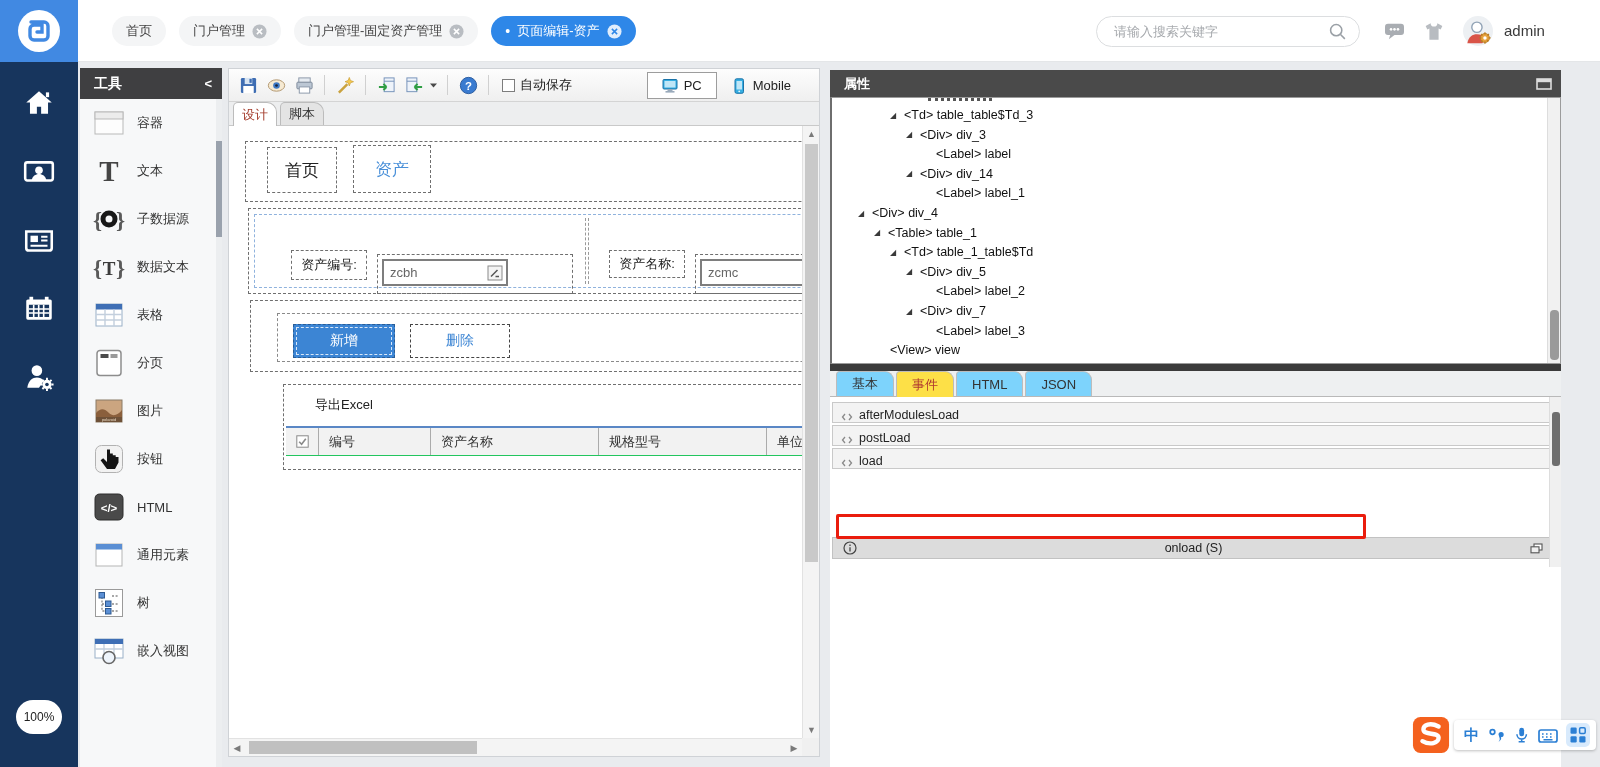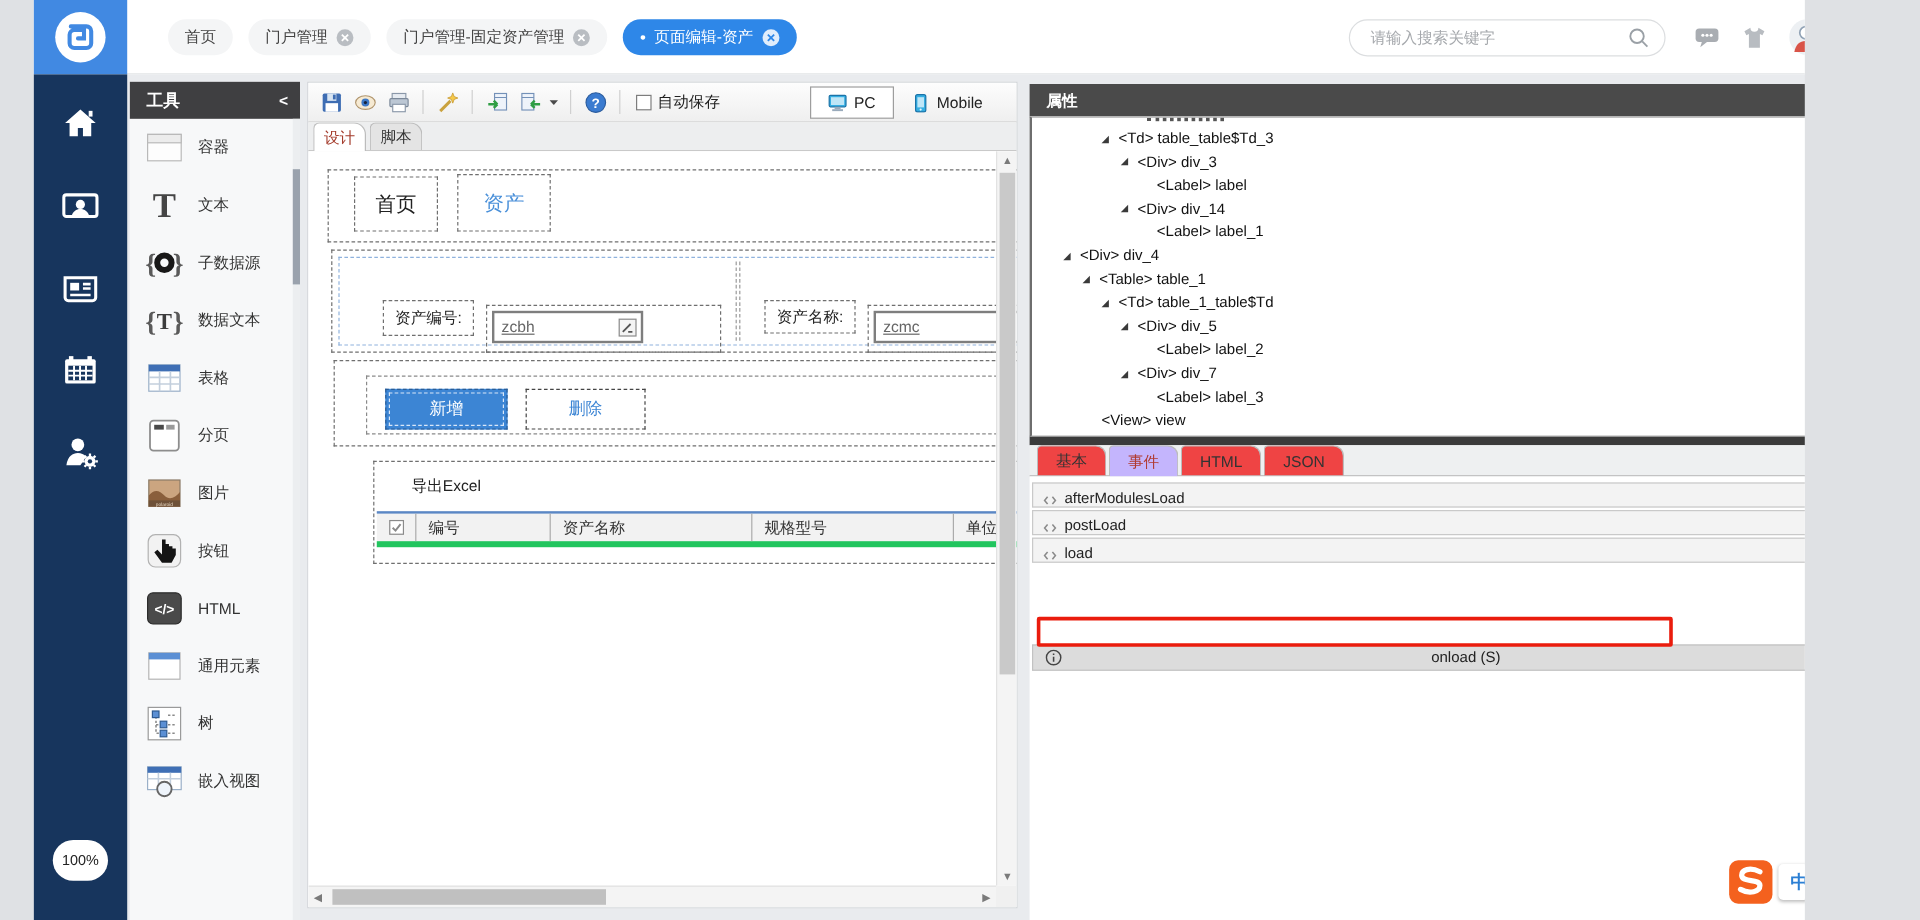--- a/index.html
+++ b/index.html
@@ -1,18 +1,18 @@
 <!DOCTYPE html>
 <html><head>
 <meta charset="utf-8">
 <style>
   html,body{margin:0;padding:0;background:#dfe1e4;}
   *{box-sizing:border-box;}
-  .stage{position:relative;width:1476px;height:767px;overflow:hidden;background:#e9ebee;
-         font-family:"Liberation Sans",sans-serif;color:#333;margin-left:28px;}
+  .stage{position:relative;width:1600px;height:767px;overflow:hidden;background:#e9ebee;
+         font-family:"Liberation Sans",sans-serif;color:#333;}
   .icon{display:inline-flex;align-items:center;justify-content:center;}
   .icon svg{display:block;}
 
   
   .topbar{position:absolute;left:0;top:0;width:1600px;height:62px;background:#fff;border-bottom:1px solid #e4e6e8;}
   .logo{position:absolute;left:0;top:0;width:78px;height:62px;background:#4189e2;display:flex;align-items:center;justify-content:center;}
   .top-tabs{position:absolute;left:112px;top:16px;display:flex;gap:13px;align-items:center;}
   .top-tab{height:30px;border-radius:16px;background:#f4f5f6;display:flex;align-items:center;gap:7px;
            padding:0 14px;font-size:13px;color:#444;white-space:nowrap;cursor:default;}
   .top-tab.active{background:#2e87e8;color:#fff;}
@@ -70,27 +70,27 @@
   .canvas-body{position:absolute;left:0;top:57px;right:0;bottom:0;background:#fff;overflow:hidden;}
 
   
   .design{position:absolute;left:0;top:0;width:760px;height:560px;}
   .dash{border:1px dashed #6f6f6f;position:absolute;}
   .design .pgtab{display:flex;align-items:center;justify-content:center;font-size:17px;background:#fff;}
   .q-blue{position:absolute;border:1px dashed #8fb2dd;}
   .q-div{position:absolute;border-left:1px dashed #9a9a9a;border-right:1px dashed #9a9a9a;width:4px;}
   .f-label{display:flex;align-items:center;justify-content:center;font-size:13px;color:#222;}
   .f-input{position:absolute;background:#fff;border:2px solid #7e7e7e;display:flex;align-items:center;
-           padding:0 3px 0 6px;font-size:13px;color:#666;justify-content:space-between;text-decoration:underline;}
+           padding:0 3px 0 6px;font-size:13px;color:#666;justify-content:space-between;}
   .btn-add{position:absolute;background:#3c85d4;color:#fff;font-size:14px;display:flex;align-items:center;justify-content:center;
            outline:1px dashed #d9e7f8;outline-offset:-4px;border:1px dashed #2a5d96;cursor:pointer;}
   .btn-del{position:absolute;background:#fff;color:#3c85d4;font-size:14px;display:flex;align-items:center;justify-content:center;
            border:1px dashed #444;cursor:pointer;}
   .export-lbl{position:absolute;font-size:13px;color:#222;cursor:pointer;}
-  .thead{position:absolute;display:flex;border-top:2px solid #5a87c5;border-bottom:5px solid #22c55e;background:#f2f2f2;}
+  .thead{position:absolute;display:flex;border-top:2px solid #5a87c5;border-bottom:1px solid #22c55e;background:#f2f2f2;}
   .th{border-right:1px solid #ababab;display:flex;align-items:center;padding-left:10px;font-size:13px;color:#333;height:100%;}
   .th.ck{justify-content:center;padding-left:0;}
 
   
   .vsb{position:absolute;right:0;top:0;bottom:18px;width:17px;background:#f4f4f4;border-left:1px solid #e2e2e2;}
   .vsb .arr{position:absolute;left:0;width:17px;height:16px;color:#7a7a7a;font-size:9px;display:flex;align-items:center;justify-content:center;}
   .vsb .thumb{position:absolute;left:2px;width:13px;top:18px;height:418px;background:#c9c9c9;}
   .hsb{position:absolute;left:0;right:17px;bottom:0;height:18px;background:#f4f4f4;border-top:1px solid #e2e2e2;}
   .hsb .arr{position:absolute;top:0;width:16px;height:18px;color:#7a7a7a;font-size:9px;display:flex;align-items:center;justify-content:center;}
   .hsb .thumb{position:absolute;top:2px;height:13px;left:20px;width:228px;background:#c0c0c0;}
@@ -104,23 +104,23 @@
   .props-tree{position:absolute;left:0;top:27px;right:0;height:267px;background:#fff;border:1px solid #9b9b9b;
               border-left:2px solid #6e6e6e;overflow:hidden;}
   .tree-row{position:absolute;height:20px;display:flex;align-items:center;font-size:12.5px;color:#111;white-space:nowrap;cursor:default;}
   .tree-arrow{width:14px;font-size:8px;color:#3a3a3a;display:inline-flex;}
   .tree-clip{position:absolute;left:96px;top:0;width:64px;border-top:3px dotted #555;}
   .tree-sb{position:absolute;right:0;top:0;width:13px;height:100%;background:#f1f1f1;border-left:1px solid #ddd;}
   .tree-sb .thumb{position:absolute;left:2px;width:9px;top:212px;height:50px;background:#9a9a9a;border-radius:4px;}
   .props-div{position:absolute;left:0;top:294px;right:0;height:7px;background:#3b3b3b;}
   .props-tabs{position:absolute;left:0;top:301px;right:0;height:26px;background:#eef0f1;border-bottom:1px solid #b9b9b9;
               display:flex;align-items:flex-end;padding-left:6px;}
-  .p-tab{height:25px;padding:0 15px;display:flex;align-items:center;font-size:13px;color:#333;background:#ef4444;
+  .p-tab{height:25px;padding:0 15px;display:flex;align-items:center;font-size:13px;color:#333;background:#7dd3fc;
          border:1px solid #bcbcbc;border-bottom:none;border-radius:4px 9px 0 0;margin-right:2px;cursor:pointer;}
-  .p-tab.active{background:#c4b5fd;color:#b03a30;margin-bottom:-1px;height:26px;}
+  .p-tab.active{background:#fde047;color:#b03a30;margin-bottom:-1px;height:26px;}
   .props-events{position:absolute;left:0;top:327px;right:0;bottom:0;background:#fff;}
   .ev-row{position:absolute;left:2px;width:722px;height:21px;background:#f3f3f3;border:1px solid #c9c9c9;
           display:flex;align-items:flex-end;gap:6px;padding-left:8px;font-size:12.5px;color:#222;cursor:pointer;}
   .ev-code{font-size:10px;color:#8a8a8a;letter-spacing:-1px;}
   .ev-handler{position:absolute;left:2px;top:140px;width:722px;height:22px;background:#dcdcdc;border:1px solid #c2c2c2;
               display:flex;align-items:center;font-size:12.5px;color:#222;}
   .ev-handler .mid{flex:1;text-align:center;}
   .ev-sb{position:absolute;right:0;top:0;width:12px;height:170px;background:#f0f0f0;border-left:1px solid #ddd;}
   .ev-sb .thumb{position:absolute;left:2px;width:8px;top:15px;height:54px;background:#6e6e6e;border-radius:3px;}
   .annotation{position:absolute;pointer-events:none;border:3px solid #ea1c0d;border-radius:2px;}

